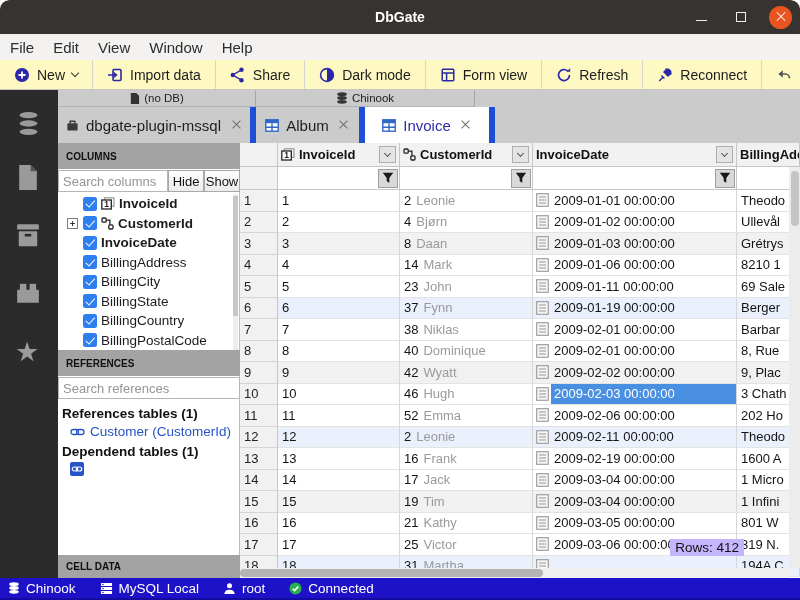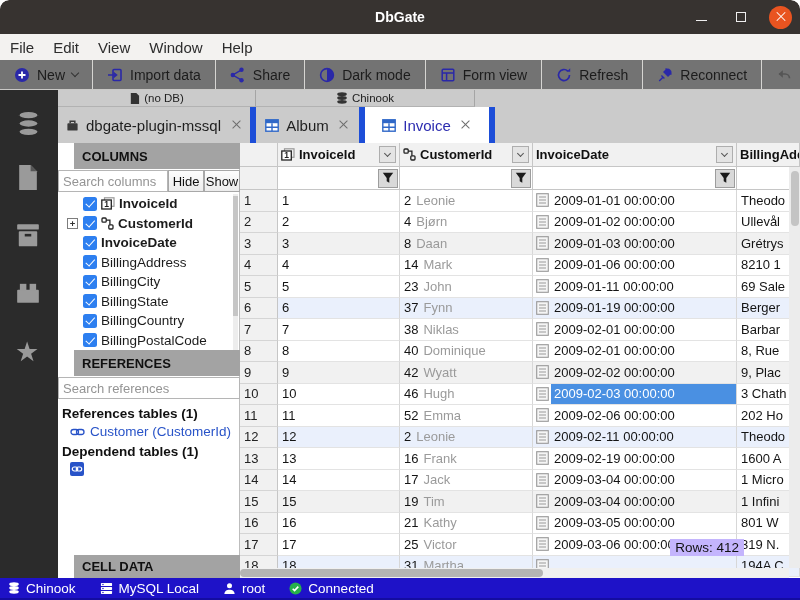--- a/index.html
+++ b/index.html
@@ -15,21 +15,21 @@
   .maxbox{width:10px;height:10px;border:1.5px solid #efefef;}
   .wb.close{width:23px;height:23px;border-radius:50%;background:#e95420;position:relative;}
   .xbar{position:absolute;left:5.5px;top:10.6px;width:12px;height:0;border-bottom:1.7px solid #fff;}
   .xbar.a{transform:rotate(45deg);} .xbar.b{transform:rotate(-45deg);}
 
   
   .menubar{position:absolute;left:0;top:34px;width:800px;height:26px;background:#f3f2f0;display:flex;align-items:center;padding-left:10px;gap:19px;}
   .mitem{font-size:15px;color:#2d2d2d;}
 
   
-  .toolbar{position:absolute;left:0;top:60px;width:800px;height:30px;background:#737373;display:flex;overflow:hidden;border-bottom:1px solid #c9c8c6;}
+  .toolbar{position:absolute;left:0;top:60px;width:800px;height:30px;background:#fef9c3;display:flex;overflow:hidden;border-bottom:1px solid #c9c8c6;}
   .tbtn{display:flex;align-items:center;gap:7px;padding:0 14px;border-right:1px solid #d6d5d2;font-size:14px;color:#1c1c1c;white-space:nowrap;}
   .chev{width:6px;height:6px;border-right:1.6px solid #333;border-bottom:1.6px solid #333;transform:rotate(45deg);margin-top:-3px;}
   .ic{display:inline-flex;align-items:center;justify-content:center;line-height:0;}
 
   
   .activitybar{position:absolute;left:0;top:90px;width:58px;height:488px;background:#2b2b2b;}
   .abicon{position:absolute;left:15px;}
   .star-glyph{font-size:27px;color:#9a9a9a;line-height:1;}
 
   
@@ -38,21 +38,21 @@
   .tgroup{display:flex;align-items:center;justify-content:center;gap:4px;font-size:11.5px;color:#222;border-right:1px solid #a5a5a5;border-bottom:1px solid #b2b2b2;}
   .tabsrow{position:absolute;left:0;top:17px;height:36px;display:flex;}
   .tab{display:flex;align-items:center;justify-content:center;gap:7px;font-size:15px;color:#1f1f1f;border-right:6px solid #1d4ed8;background:#cbcbcb;}
   .tab.active{background:#ffffff;color:#2c2cb0;}
   .tclose{position:relative;width:12px;height:12px;margin-left:2px;}
   .tclose i{position:absolute;left:0.5px;top:5px;width:11px;height:0;border-bottom:1.4px solid #6f6f6f;display:block;}
   .tclose i.a{transform:rotate(45deg);} .tclose i.b{transform:rotate(-45deg);}
 
   
   .leftpanel{position:absolute;left:58px;top:143px;width:182px;height:435px;background:#ffffff;border-right:1px solid #bdbdbd;}
-  .panel-h{position:absolute;left:16px;width:182px;background:#a3a3a3;color:#101010;font-weight:bold;font-size:13px;display:flex;align-items:center;padding-left:8px;}
+  .panel-h{position:absolute;left:0;width:182px;background:#a3a3a3;color:#101010;font-weight:bold;font-size:10px;display:flex;align-items:center;padding-left:8px;}
   .ph-columns{top:0;height:26px;}
   .ph-refs{top:207px;height:26px;}
   .ph-cell{top:412px;height:23px;}
   .colsearch{position:absolute;left:0;top:27px;width:182px;height:22px;display:flex;}
   .sinput{height:22px;border:1px solid #b5b5b5;font-size:13px;padding:0 4px;outline:none;min-width:0;font-family:inherit;color:#222;}
   .sinput::placeholder{color:#949494;}
   .colsearch .sinput{flex:1;width:100px;}
   .pbtn{width:36px;height:22px;border:1px solid #a8a8a8;background:linear-gradient(#fdfdfd,#ececec);font-size:13px;padding:0;font-family:inherit;color:#111;}
   .collist{position:absolute;left:0;top:51px;width:176px;height:156px;overflow:hidden;}
   .col-scroll{position:absolute;right:1px;top:51px;width:5px;height:156px;background:#ededed;}

